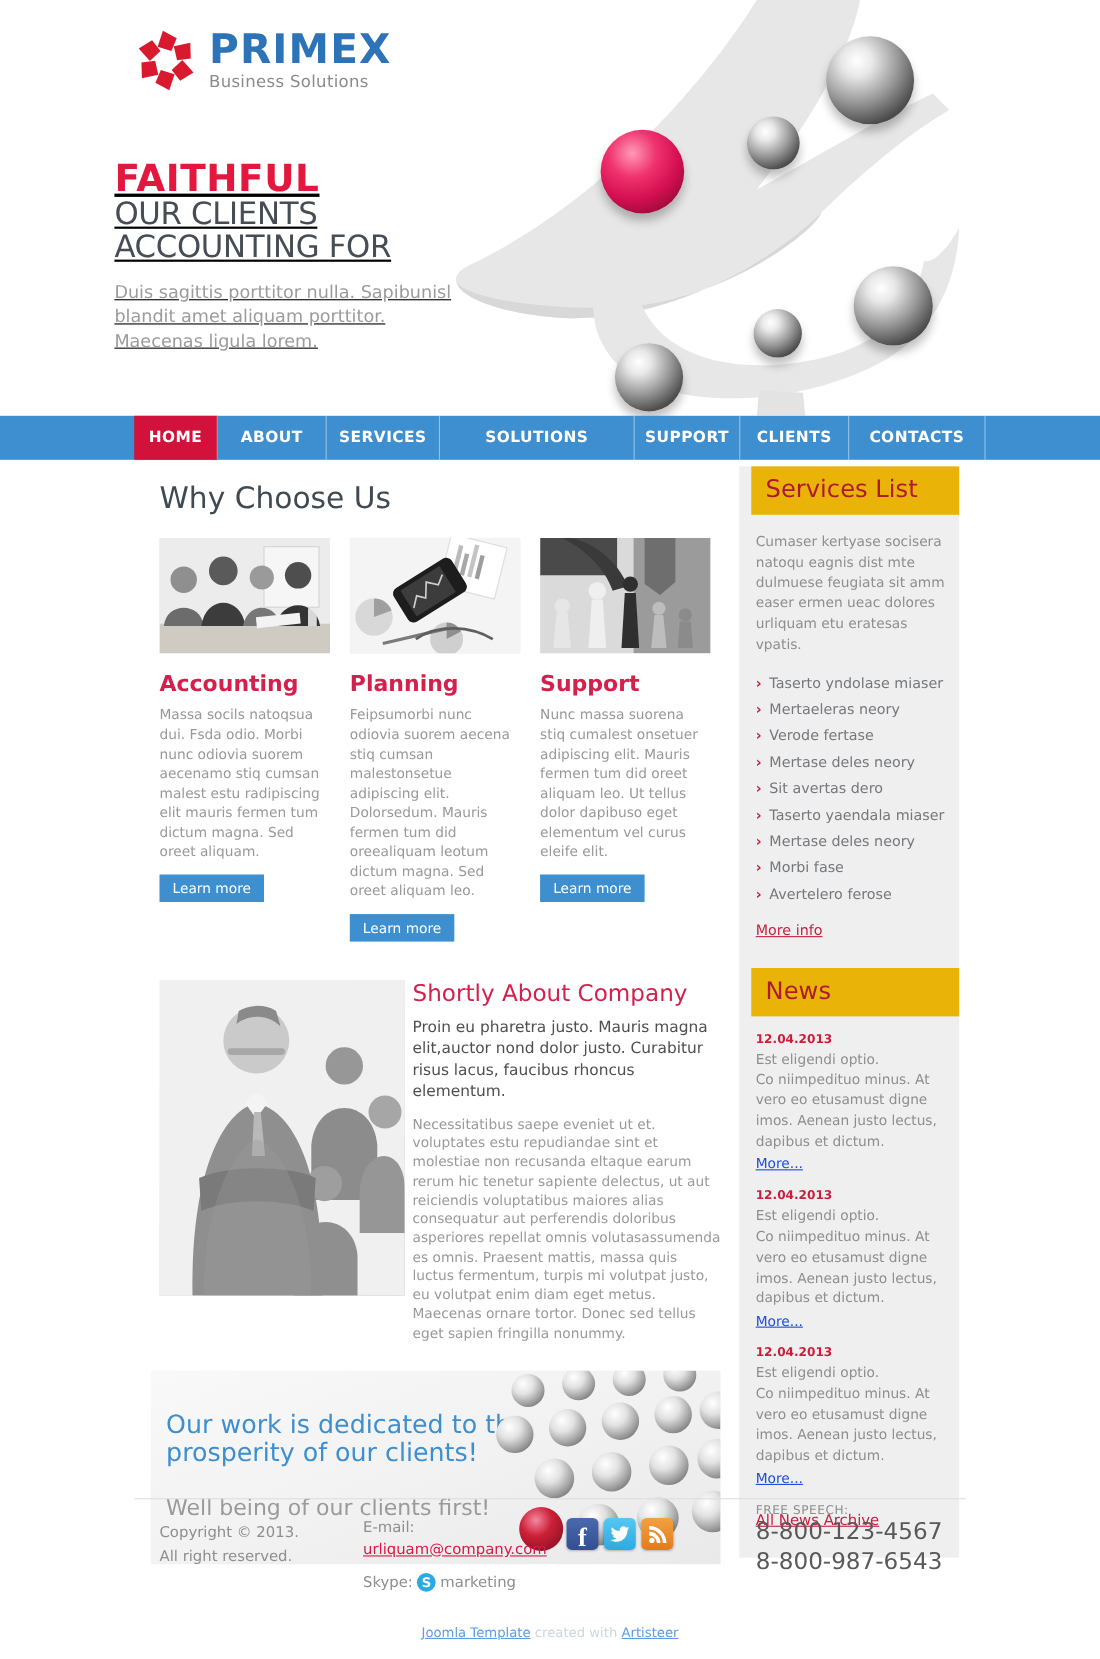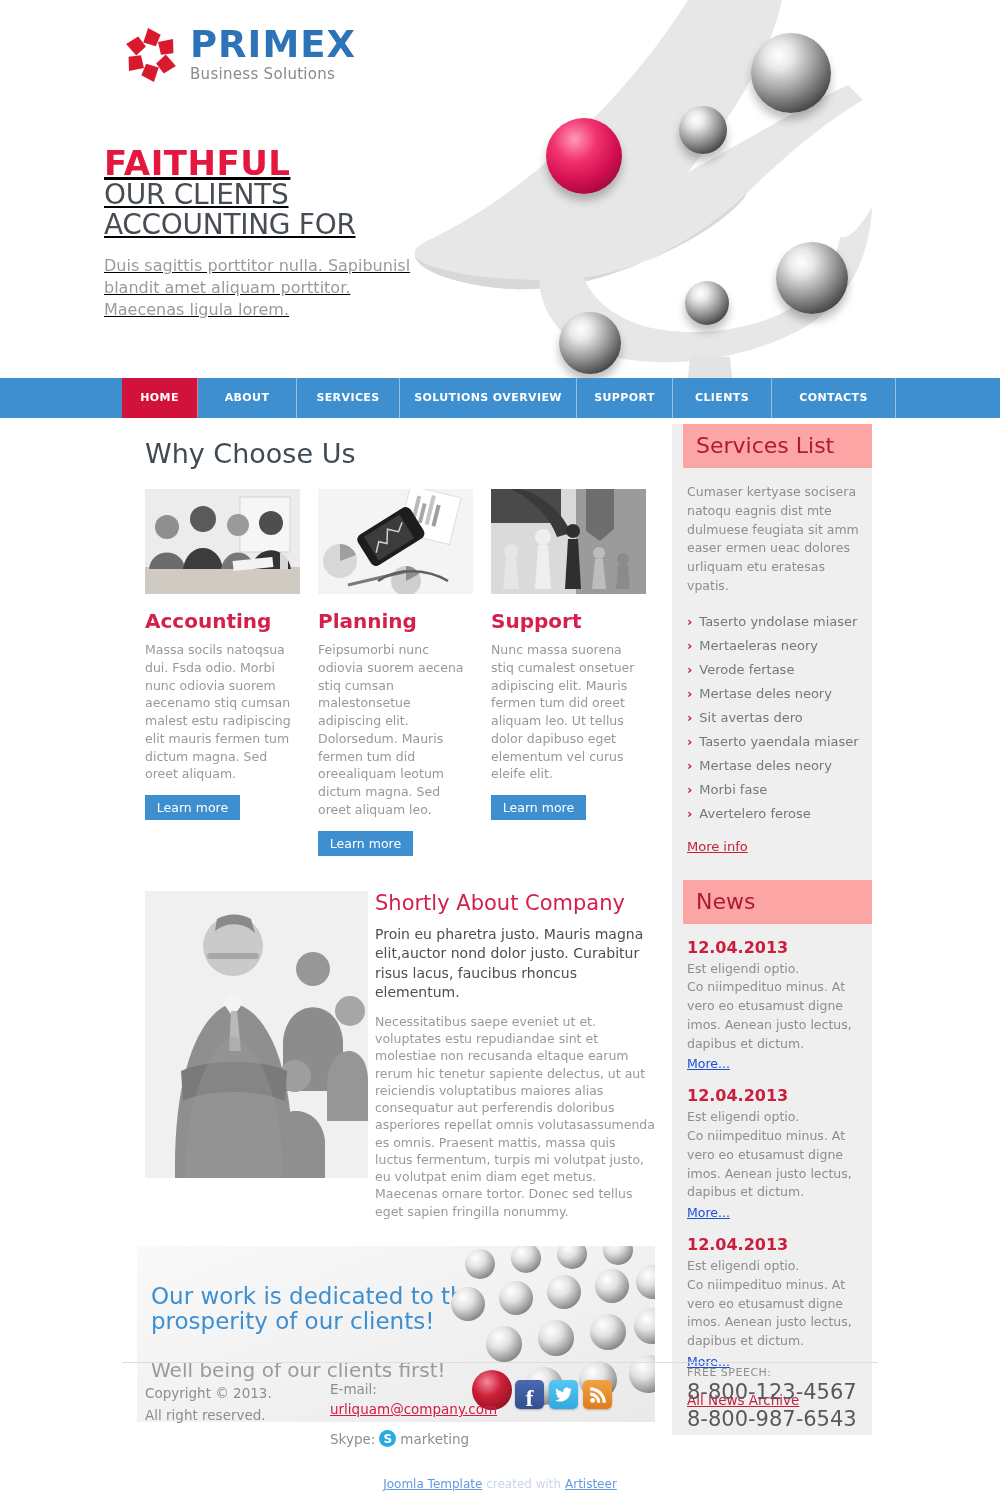--- a/index.html
+++ b/index.html
@@ -27,21 +27,21 @@
 
   
   .hero-text { left:104px; top:146px; width:310px;text-decoration:underline; }
   .hero-accent { color:#e4183f; font-size:34px; font-weight:bold; letter-spacing:0.5px; line-height:1.0; }
   .hero-rest   { color:#474d55; font-size:28px; line-height:1.08; letter-spacing:-0.3px; }
   .hero-desc   { margin-top:15px; color:#9b9b9b; font-size:16px; line-height:1.35; }
 
   
   .nav { left:0; top:378px; width:1000px; height:40px; background:#3e8fd0; display:flex; padding-left:122px; }
   .nav-item { height:40px; line-height:40px; text-align:center; color:#fff;
-    font-size:11px; font-weight:bold; letter-spacing:0.4px;
+    font-size:14px; font-weight:bold; letter-spacing:0.4px;
     border-right:1px solid rgba(255,255,255,0.45); cursor:pointer; }
   .nav-item.n0 { width:76px; } .nav-item.n1 { width:99px; } .nav-item.n2 { width:103px; }
   .nav-item.n3 { width:177px; } .nav-item.n4 { width:96px; } .nav-item.n5 { width:99px; }
   .nav-item.n6 { width:124px; }
   .nav-item.active { background:#d2123a; }
 
   
   .main-col { left:137px; top:432px; width:518px; }
   .why-heading { color:#3f4a53; font-size:27px; margin:6px 0 20px 8px; font-weight:normal; }
 
@@ -65,31 +65,31 @@
 
   
   .banner { margin-top:26px; margin-left:0; width:518px; height:176px; position:relative;
     overflow:hidden; background:linear-gradient(160deg,#f9f9f9 0%,#f1f1f1 55%,#e9e9e9 100%); }
   .banner-blue { position:absolute; left:14px; top:38px; color:#3e8fd0; font-size:23px; line-height:1.1; }
   .banner-gray { position:absolute; left:14px; top:112px; color:#9a9a9a; font-size:20px; }
   .banner-art { position:absolute; right:0; top:0; width:215px; height:176px; }
 
   
   .sidebar { left:672px; top:424px; width:200px; min-height:921px; background:#efeff0; padding-bottom:26px; }
-  .side-head { margin-left:11px; background:#fca5a5; height:44px; line-height:44px;
+  .side-head { margin-left:11px; background:#eab308; height:44px; line-height:44px;
     padding-left:13px; color:#ad1a33; font-size:22px; }
   .side-head.news-head { margin-top:24px; }
   .side-intro { padding:15px 13px 4px 15px; color:#8e8e8e; font-size:12.5px; line-height:1.5; }
   .svc-list { padding:10px 8px 0 15px; }
   .svc-item { display:flex; color:#75777a; font-size:13px; padding:4.5px 0; cursor:pointer; }
   .svc-arrow { color:#c41f3e; margin-right:7px; font-weight:bold; }
   .more-link { display:inline-block; margin:13px 0 2px 15px; color:#c41f3e; font-size:13px;
     text-decoration:underline; cursor:pointer; }
   .news-item { padding:14px 12px 0 15px; }
-  .news-date { color:#cb1e3d; font-size:16px; font-weight:bold; }
+  .news-date { color:#cb1e3d; font-size:11px; font-weight:bold; }
   .news-title{ color:#8e8e8e; font-size:12.5px; line-height:1.5; margin-top:3px; }
   .news-text { color:#8e8e8e; font-size:12.5px; line-height:1.5; }
   .news-more { display:inline-block; color:#1d4ed8; font-size:12.5px; text-decoration:underline; cursor:pointer; }
   .archive-link { display:inline-block; margin:22px 0 0 15px; color:#c41f3e; font-size:13.5px;
     text-decoration:underline; cursor:pointer; }
 
   
   .footer-divider { left:122px; top:1362px; width:756px; height:1px; background:#dedede; }
   .footer { left:122px; top:1370px; width:756px; height:100px; }
   .f-copy { position:absolute; left:23px; top:13px; color:#8e8e8e; font-size:13.5px; line-height:1.6; }

